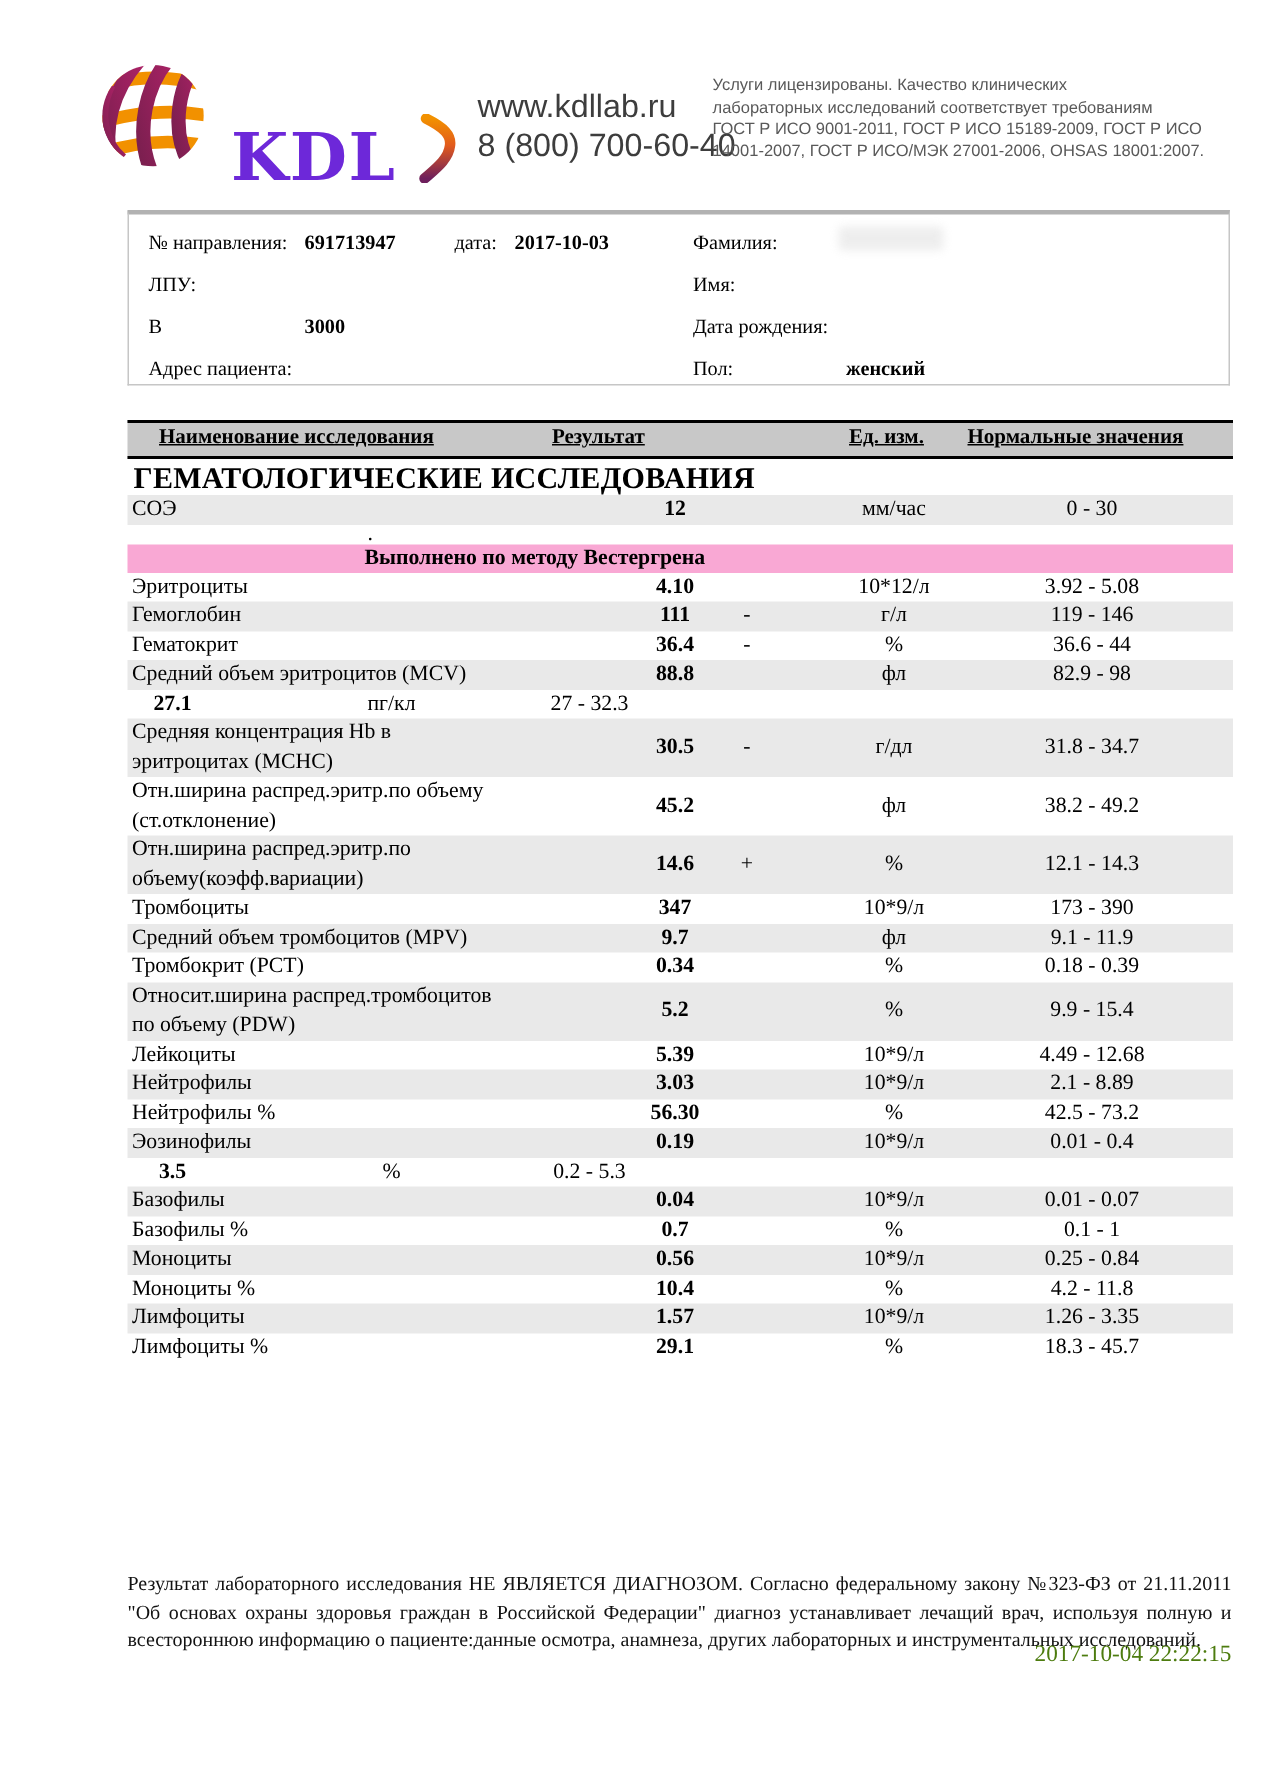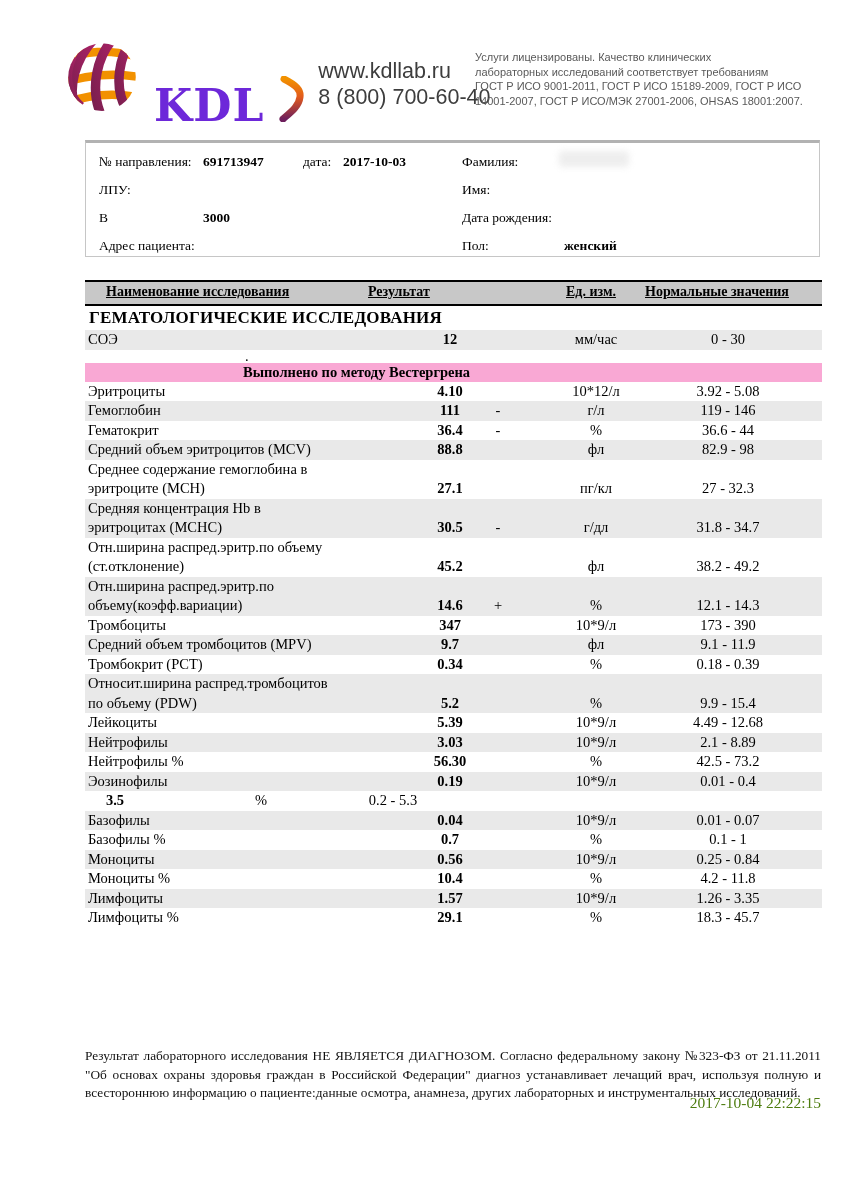--- a/index.html
+++ b/index.html
@@ -44,22 +44,22 @@
 
   
   .rtable{position:absolute;left:85px;top:280px;width:737px;}
   .thead{
     position:relative;height:22px;background:#c8c8c8;
     border-top:2px solid #000000;border-bottom:2px solid #000;
     font-weight:bold;font-size:14px;
   }
   .thead span{position:absolute;top:2px;text-decoration:underline;white-space:nowrap;}
   .th-name{left:21px}.th-result{left:283px}.th-unit{left:481px}.th-range{left:560px}
-  .section-title{height:22px;font-weight:bold;font-size:17px;padding:2px 0 0 4px;letter-spacing:.2px;}
-  .row{display:flex;align-items:flex-end;font-size:14.5px;line-height:19.5px;min-height:19.5px;}
+  .section-title{height:22px;font-weight:bold;font-size:20px;padding:2px 0 0 4px;letter-spacing:.2px;}
+  .row{display:flex;align-items:center;font-size:14.5px;line-height:19.5px;min-height:19.5px;}
   .row.shade{background:#e9e9e9;}
   .c-name{width:332px;padding-left:3px;}
   .c-result{width:60px;text-align:center;font-weight:bold;}
   .c-flag{width:36px;text-align:center;}
   .c-unit{width:160px;text-align:center;}
   .c-range{width:104px;text-align:center;white-space:nowrap;}
   .dot-row{height:13px;line-height:13px;padding-left:160px;font-size:14.5px;background:#fff;}
   .method-row{height:19px;line-height:18px;padding-left:158px;font-weight:bold;font-size:14.5px;background:#f9a8d4;}
 
   
@@ -194,21 +194,20 @@
 
     <div class="row shade">
       <div class="c-name"><span class="nm1">Средний объем эритроцитов (MCV)</span></div>
       <div class="c-result">88.8</div>
       <div class="c-flag"></div>
       <div class="c-unit">фл</div>
       <div class="c-range">82.9 - 98</div>
     </div>
 
     <div class="row">
-      <div class="c-name"><span class="nm1">Среднее содержание гемоглобина в</span><br class="nm-br"><span class="nm2">эритроците (MCH)</span></div>
       <div class="c-result">27.1</div>
       <div class="c-flag"></div>
       <div class="c-unit">пг/кл</div>
       <div class="c-range">27 - 32.3</div>
     </div>
 
     <div class="row shade">
       <div class="c-name"><span class="nm1">Средняя концентрация Hb в</span><br class="nm-br"><span class="nm2">эритроцитах (MCHC)</span></div>
       <div class="c-result">30.5</div>
       <div class="c-flag">-</div>

